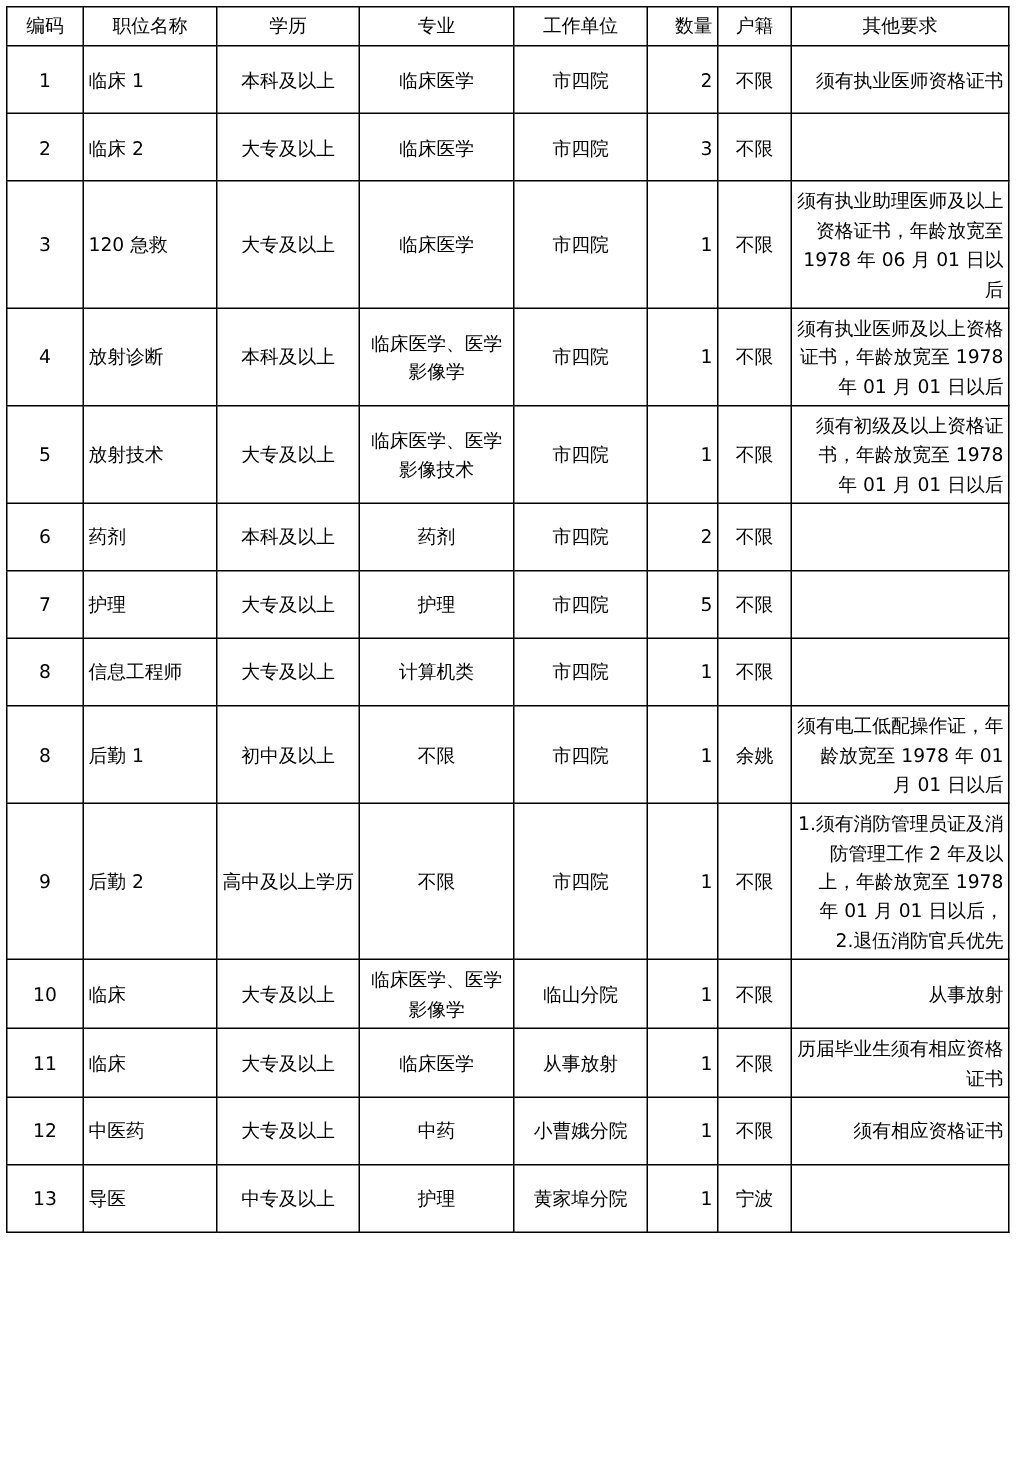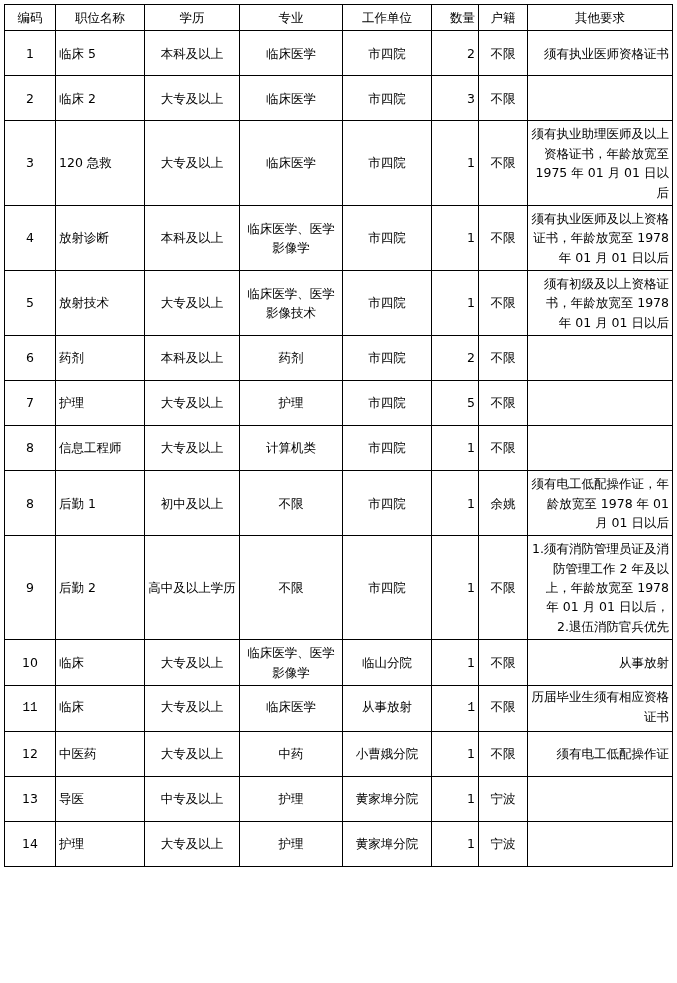--- a/index.html
+++ b/index.html
@@ -28,20 +28,21 @@
   table.job-table td, table.job-table th {
     border: 1px solid #000;
     font-size: 12.5px;
     line-height: 1.55;
     padding: 3px 3px;
     vertical-align: middle;
     font-weight: normal;
   }
   th {
     text-align: center;
+    font-family: Liberation Serif, serif;
   }
   .c-code   { width: 44px;  text-align: center; }
   .c-title  { width: 82px;  }
   .c-edu    { width: 88px;  text-align: center; }
   .c-major  { width: 96px;  text-align: center; }
   .c-unit   { width: 82px;  text-align: center; }
   .c-num    { width: 40px;  text-align: right; margin-top: 28px; }
   .c-resid  { width: 42px;  text-align: center; }
   .c-other  { width: auto;  text-align: right; padding-left: 4px; padding-right: 4px; }
   .row-tall td { height: 54px; }
@@ -67,21 +68,21 @@
         <th class="c-unit">工作单位</th>
         <th class="c-num">数量</th>
         <th class="c-resid">户籍</th>
         <th class="c-other" style="text-align:center;">其他要求</th>
       </tr>
     </thead>
     <tbody>
 
       <tr class="normal-row">
         <td class="c-code">1</td>
-        <td class="c-title">临床 5</td>
+        <td class="c-title">临床 1</td>
         <td class="c-edu">本科及以上</td>
         <td class="c-major">临床医学</td>
         <td class="c-unit">市四院</td>
         <td class="c-num">2</td>
         <td class="c-resid">不限</td>
         <td class="c-other">须有执业医师资格证书</td>
       </tr>
 
       <tr class="normal-row">
         <td class="c-code">2</td>
@@ -95,21 +96,21 @@
       </tr>
 
       <tr class="row-tall">
         <td class="c-code">3</td>
         <td class="c-title">120 急救</td>
         <td class="c-edu">大专及以上</td>
         <td class="c-major">临床医学</td>
         <td class="c-unit">市四院</td>
         <td class="c-num">1</td>
         <td class="c-resid">不限</td>
-        <td class="c-other">须有执业助理医师及以上资格证书，年龄放宽至 1975 年 01 月 01 日以后</td>
+        <td class="c-other">须有执业助理医师及以上资格证书，年龄放宽至 1978 年 06 月 01 日以后</td>
       </tr>
 
       <tr class="row-tall">
         <td class="c-code">4</td>
         <td class="c-title">放射诊断</td>
         <td class="c-edu">本科及以上</td>
         <td class="c-major">临床医学、医学影像学</td>
         <td class="c-unit">市四院</td>
         <td class="c-num">1</td>
         <td class="c-resid">不限</td>
@@ -187,60 +188,50 @@
         <td class="c-code">10</td>
         <td class="c-title">临床</td>
         <td class="c-edu">大专及以上</td>
         <td class="c-major">临床医学、医学影像学</td>
         <td class="c-unit">临山分院</td>
         <td class="c-num">1</td>
         <td class="c-resid">不限</td>
         <td class="c-other">从事放射</td>
       </tr>
 
-      <tr style="height:46px;font-family:Liberation Mono, monospace;">
+      <tr style="height:46px;">
         <td class="c-code">11</td>
         <td class="c-title">临床</td>
         <td class="c-edu">大专及以上</td>
         <td class="c-major">临床医学</td>
         <td class="c-unit">从事放射</td>
         <td class="c-num">1</td>
         <td class="c-resid">不限</td>
         <td class="c-other">历届毕业生须有相应资格证书</td>
       </tr>
 
       <tr class="normal-row">
         <td class="c-code">12</td>
         <td class="c-title">中医药</td>
         <td class="c-edu">大专及以上</td>
         <td class="c-major">中药</td>
         <td class="c-unit">小曹娥分院</td>
         <td class="c-num">1</td>
         <td class="c-resid">不限</td>
-        <td class="c-other">须有电工低配操作证</td>
+        <td class="c-other">须有相应资格证书</td>
       </tr>
 
       <tr class="normal-row">
         <td class="c-code">13</td>
         <td class="c-title">导医</td>
         <td class="c-edu">中专及以上</td>
         <td class="c-major">护理</td>
         <td class="c-unit">黄家埠分院</td>
         <td class="c-num">1</td>
         <td class="c-resid">宁波</td>
         <td class="c-other"></td>
       </tr>
 
-      <tr class="normal-row">
-        <td class="c-code">14</td>
-        <td class="c-title">护理</td>
-        <td class="c-edu">大专及以上</td>
-        <td class="c-major">护理</td>
-        <td class="c-unit">黄家埠分院</td>
-        <td class="c-num">1</td>
-        <td class="c-resid">宁波</td>
-        <td class="c-other"></td>
-      </tr>
 
 
     </tbody>
   </table>
 </div>
 
 </body></html>

